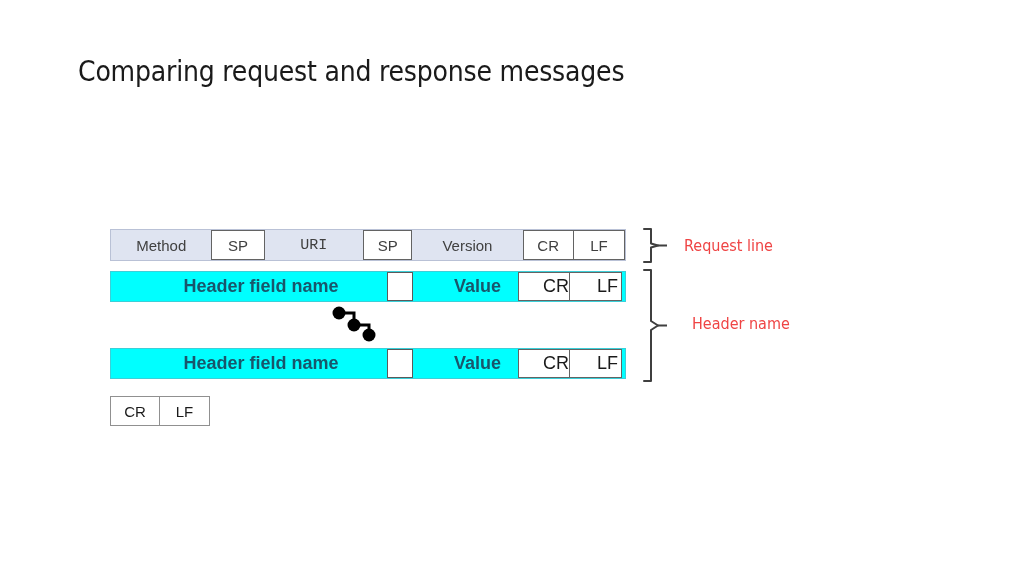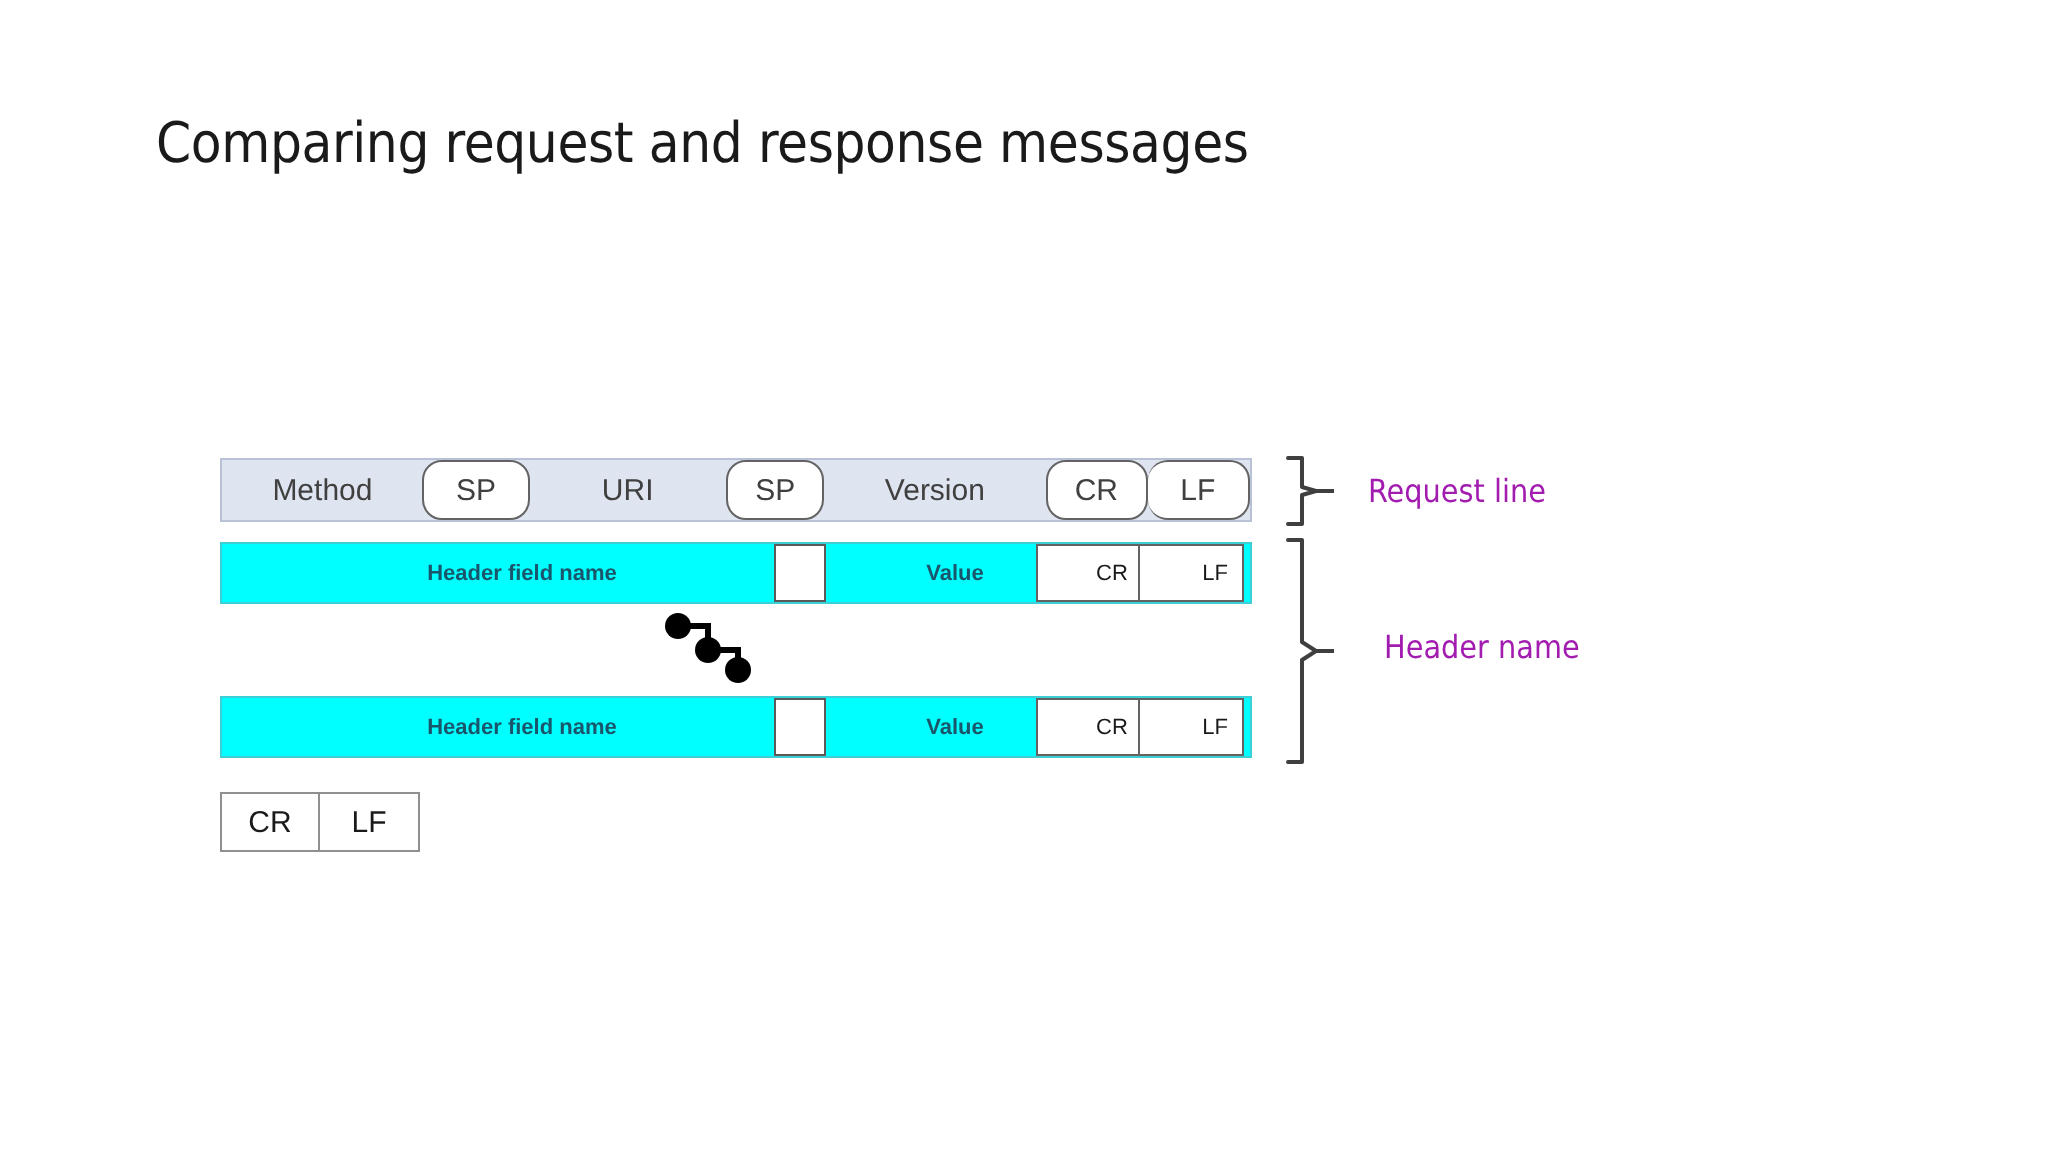--- a/index.html
+++ b/index.html
@@ -55,46 +55,45 @@
     border: 1px solid #b9c1d6;
   }
   .request-line .seg {
     display: flex;
     align-items: center;
     justify-content: center;
     font-size: 15px;
     color: #404040;
     box-sizing: border-box;
     white-space: nowrap;
-    border-radius: 10px;
   }
   .seg-method { width: 102px; }
   .seg-sp1    { width: 54px; background: #ffffff; border: 1px solid #636363; color: #1a1a1a; font-size: 15px; }
-  .seg-uri    { width: 100px; }
+  .seg-uri    { width: 100px; font-family: Liberation Mono, monospace; }
   .seg-sp2    { width: 50px; background: #ffffff; border: 1px solid #636363; color: #1a1a1a; font-size: 15px; }
   .seg-version{ width: 112px; }
   .seg-cr     { width: 52px; background: #ffffff; border: 1px solid #636363; color: #1a1a1a; }
   .seg-lf     { width: 52px; background: #ffffff; border: 1px solid #636363; color: #1a1a1a; border-left: none; }
 
   
   .header-line {
     left: 110px;
     width: 516px;
     height: 31px;
     background: #00ffff;
     border: 1px solid #3ccfd8;
   }
   .header-line-1 { top: 271px; }
   .header-line-2 { top: 348px; }
 
   .header-line .seg {
     display: flex;
     align-items: center;
     justify-content: center;
-    font-size: 11px;
+    font-size: 18px;
     color: #19566b;
     box-sizing: border-box;
     white-space: nowrap;
     font-weight: 600;
     padding-left: 24px;
   }
   .seg-fieldname { width: 276px; }
   .seg-colon     { width: 25px; background: #ffffff; border: 1px solid #5a5a5a; }
   .seg-value     { width: 105px; border-radius: 13px; }
   .header-line .seg-cr,
@@ -157,21 +156,21 @@
   
   .brace {
     position: absolute;
   }
   .brace-request { left: 641px; top: 227px; width: 26px; height: 37px; }
   .brace-headers { left: 641px; top: 268px; width: 26px; height: 115px; }
 
   .brace-label {
     position: absolute;
     font-size: 16px;
-    color: #a21caf;
+    color: #ef4444;
     white-space: nowrap;
     font-family: "DejaVu Sans Condensed", "Liberation Sans", sans-serif;
   }
   .label-request { left: 684px; top: 236px; }
   .label-headers { left: 692px; top: 314px; }
 </style>
 </head>
 <body>
 
 <div class="slide">

